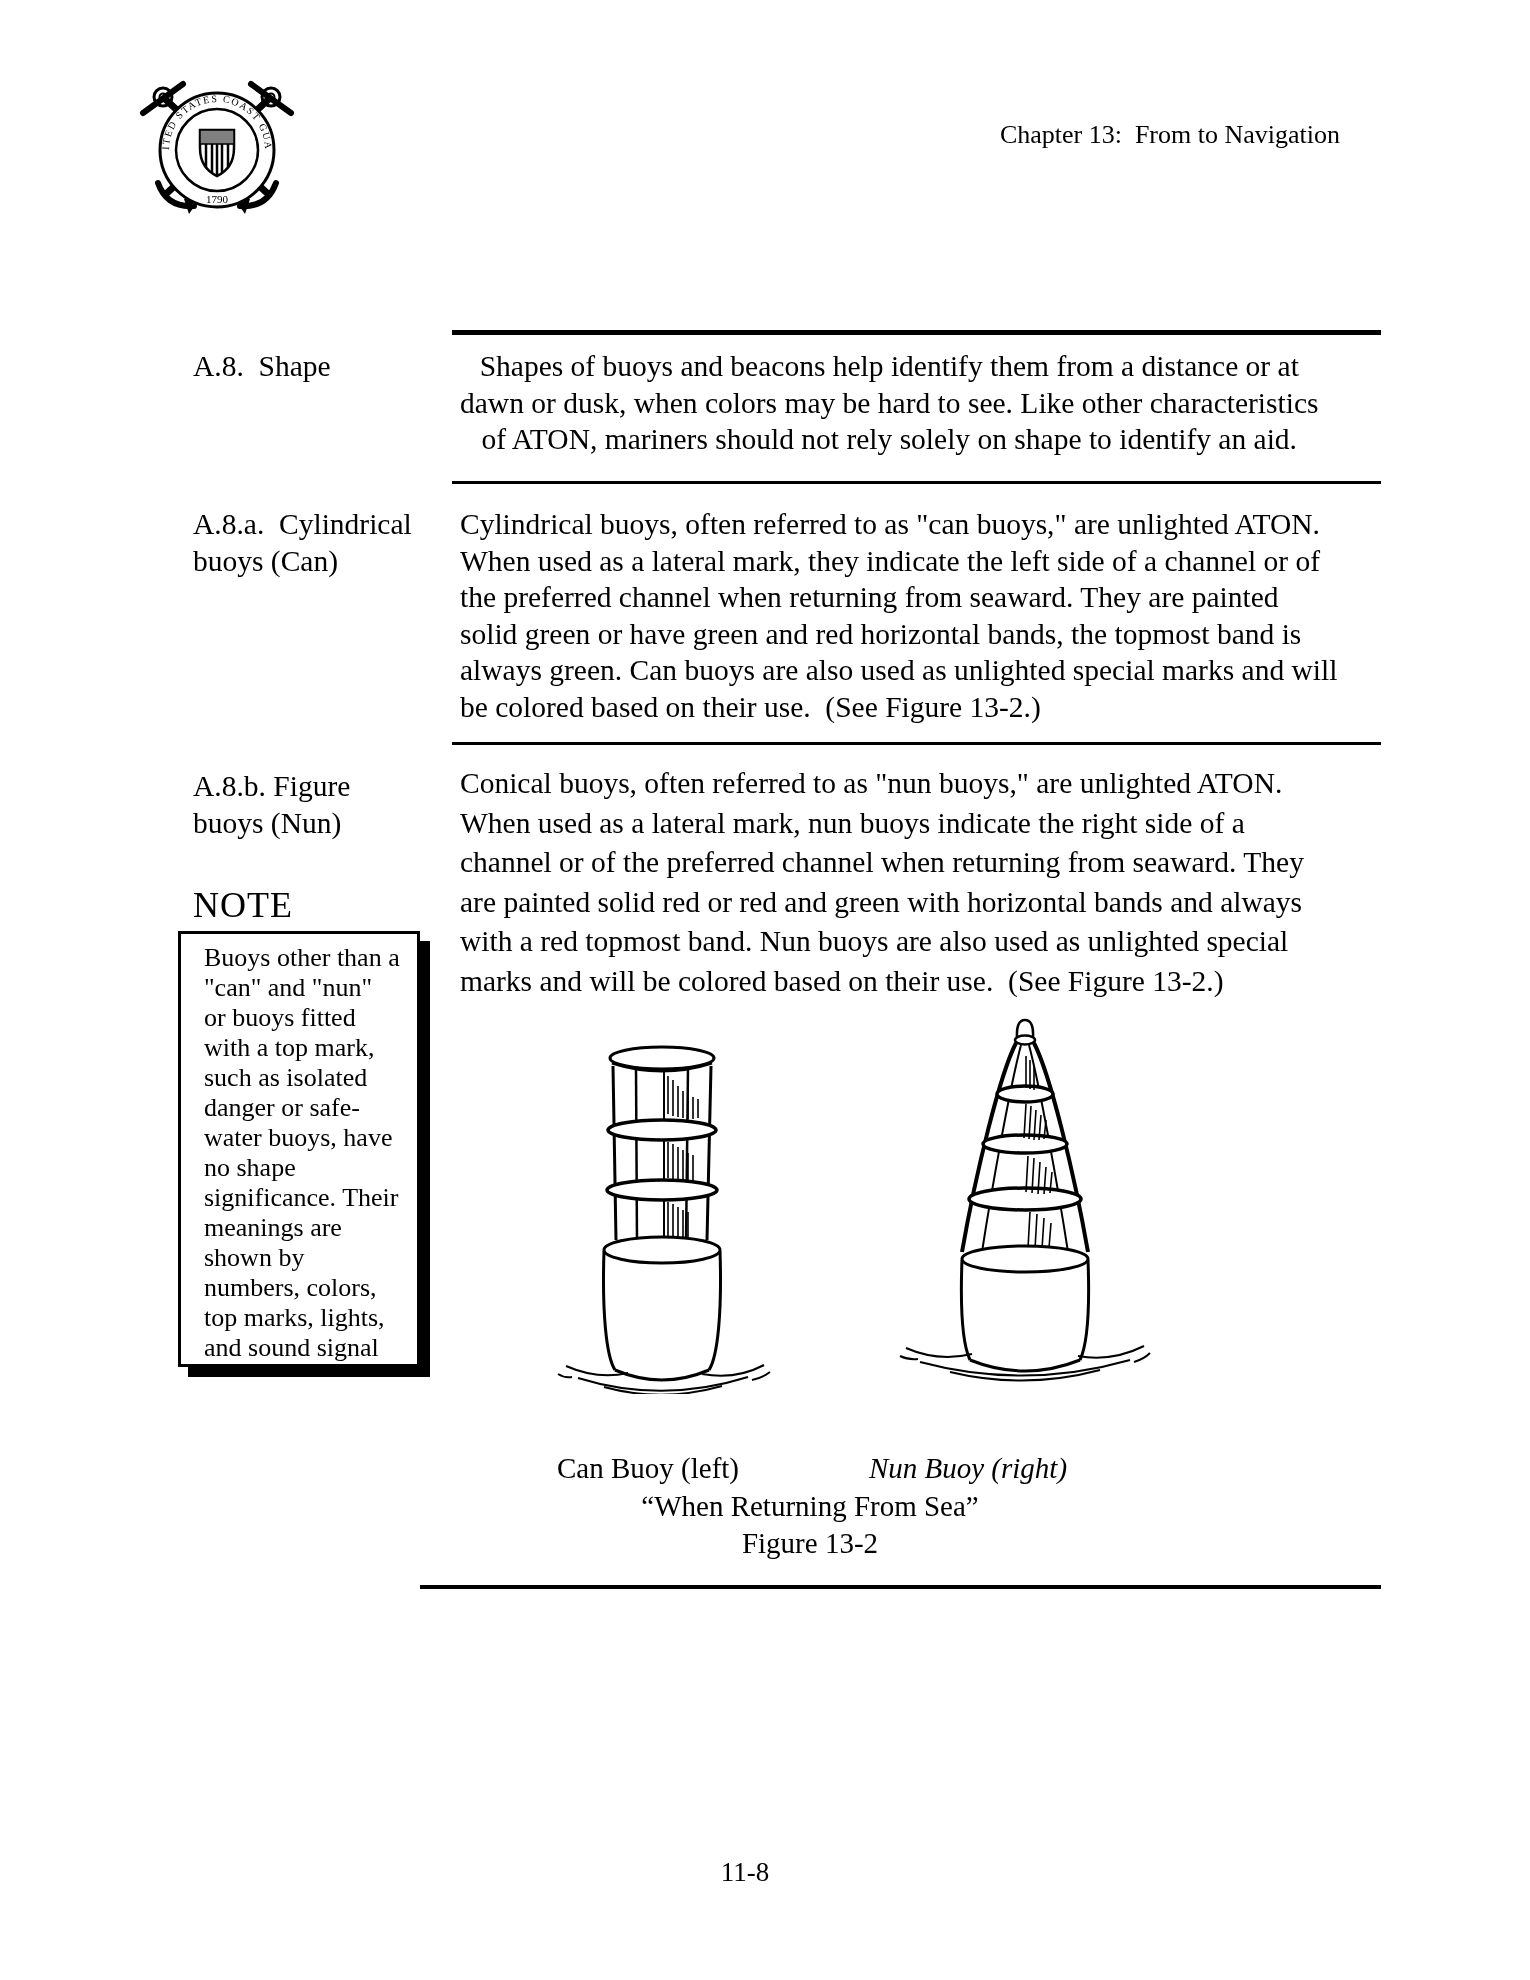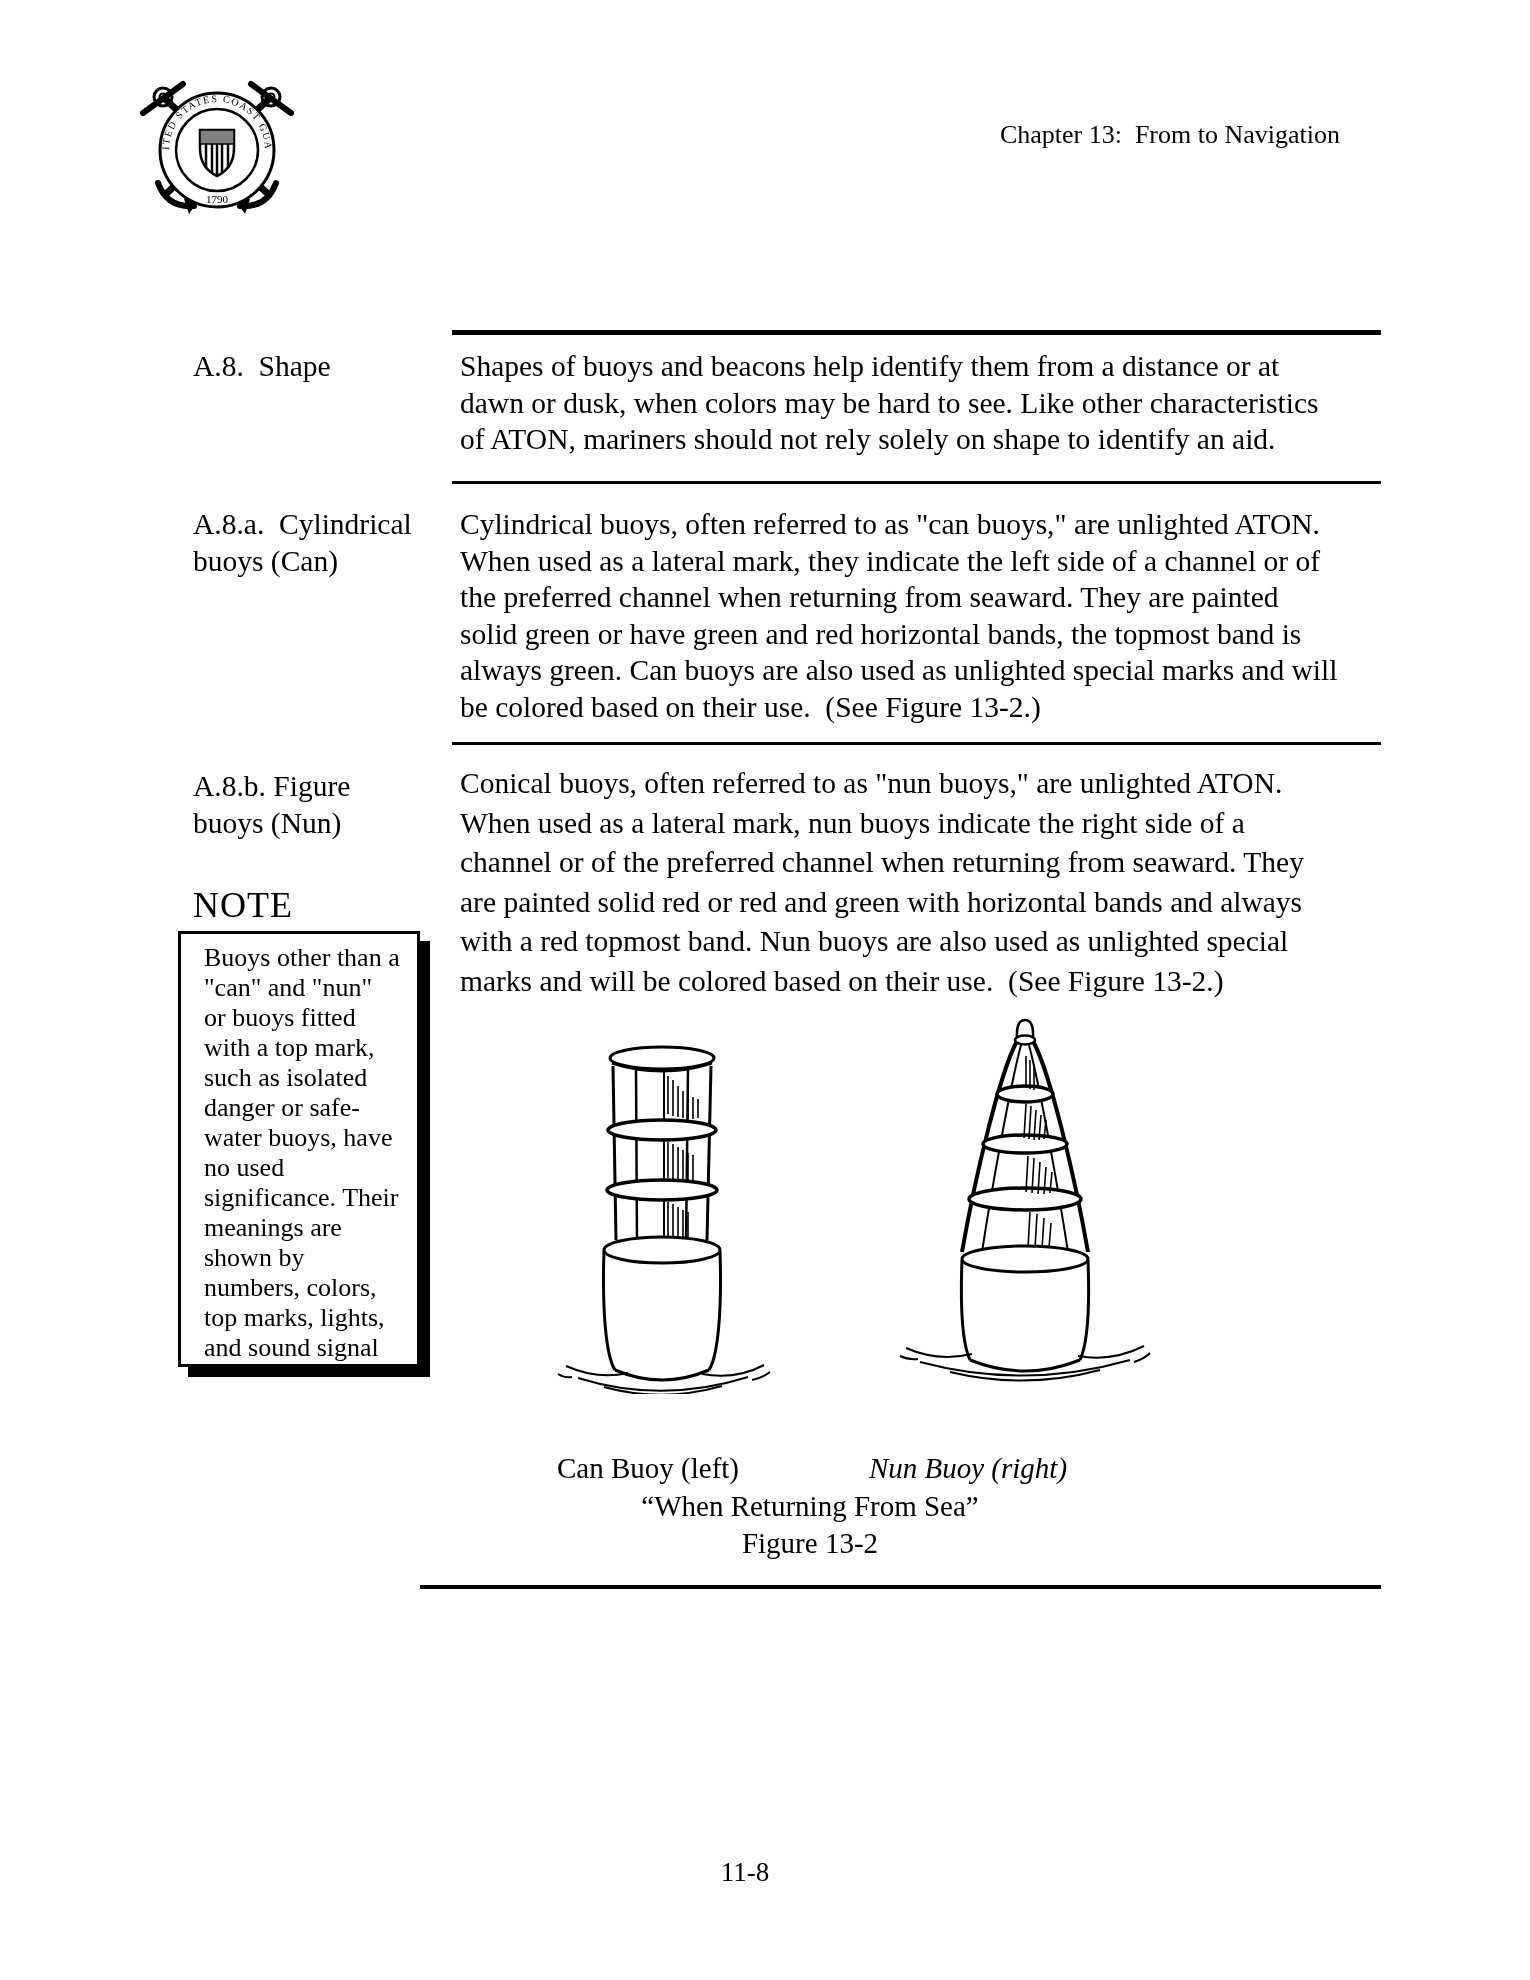--- a/index.html
+++ b/index.html
@@ -97,21 +97,21 @@
   </svg>
 
   <div class="chapter-header">Chapter 13:  From to Navigation</div>
 
   <div class="rule" style="left:452px; top:330px; width:929px; height:5px;"></div>
   <div class="rule" style="left:452px; top:481px; width:929px; height:3px;"></div>
   <div class="rule" style="left:452px; top:742px; width:929px; height:3px;"></div>
   <div class="rule" style="left:420px; top:1585px; width:961px; height:4px;"></div>
 
   <div class="label-col" style="top:348px;">A.8.  Shape</div>
-  <div class="body-col" style="top:348px;">Shapes of buoys and beacons help identify them from a distance or at
+  <div class="body-col" style="top:348px;text-align:center;">Shapes of buoys and beacons help identify them from a distance or at
 dawn or dusk, when colors may be hard to see. Like other characteristics
 of ATON, mariners should not rely solely on shape to identify an aid.</div>
 
   <div class="label-col" style="top:506px;">A.8.a.  Cylindrical
 buoys (Can)</div>
   <div class="body-col" style="top:506px;">Cylindrical buoys, often referred to as "can buoys," are unlighted ATON.
 When used as a lateral mark, they indicate the left side of a channel or of
 the preferred channel when returning from seaward. They are painted
 solid green or have green and red horizontal bands, the topmost band is
 always green. Can buoys are also used as unlighted special marks and will
@@ -139,21 +139,21 @@
   </div>
 
   <div class="note-box">
     <div class="note-box-text">Buoys other than a
 "can" and "nun"
 or buoys fitted
 with a top mark,
 such as isolated
 danger or safe-
 water buoys, have
-no used
+no shape
 significance. Their
 meanings are
 shown by
 numbers, colors,
 top marks, lights,
 and sound signal</div>
   </div>
 
   <svg class="abs" style="left:556px; top:1036px;" width="218" height="358" viewBox="0 0 218 358">
     <g class="ink" stroke-width="3">

